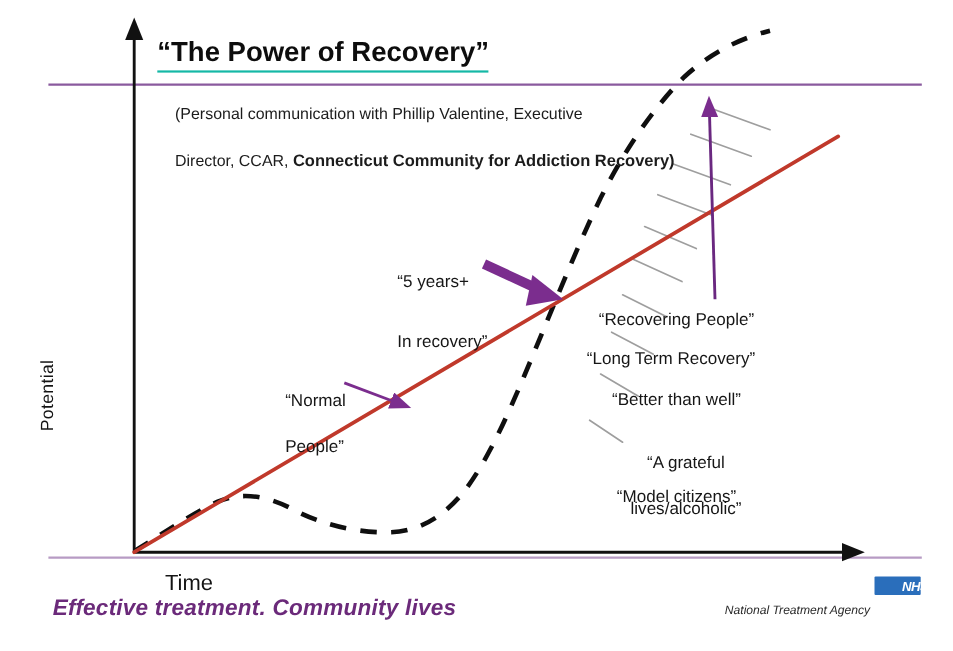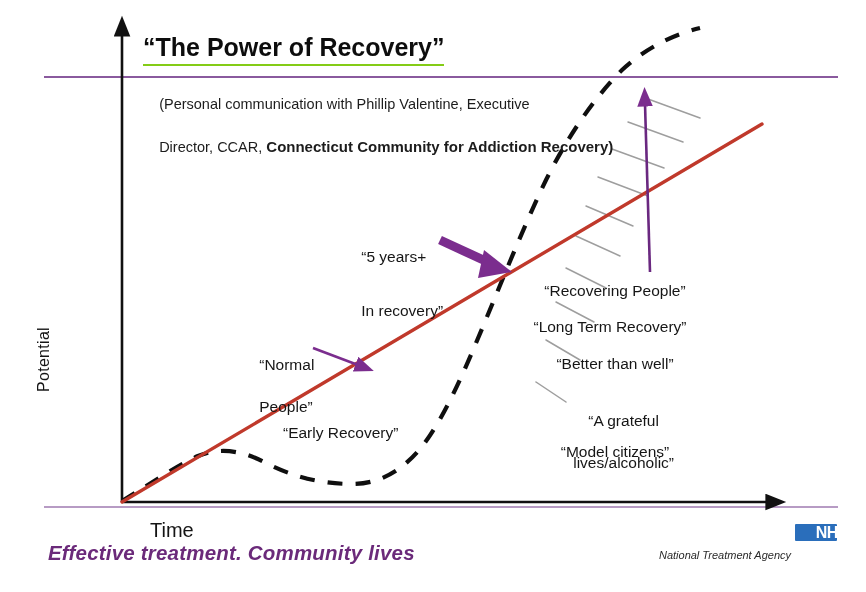--- a/index.html
+++ b/index.html
@@ -30,21 +30,21 @@
   }
 
   
   #title {
     left: 143px;
     top: 32px;
     font-size: 25px;
     font-weight: bold;
     letter-spacing: 0px;
     color: #0d0d0d;
-    border-bottom: 2px solid #84cc16;
+    border-bottom: 2px solid #14b8a6;
     padding-bottom: 1px;
   }
   #subtitle {
     left: 143px;
     top: 73px;
     font-size: 14.5px;
     color: #1c1c1c;
     line-height: 1.45;
   }
   #subtitle .small {
@@ -120,22 +120,23 @@
     height: 17px;
     background: #2a6ebb;
     border-radius: 1px;
     display: flex;
     align-items: center;
     justify-content: center;
   }
   #nhs-logo span {
     color: #ffffff;
     font-family: "Liberation Sans", sans-serif;
-    font-size: 16px;
-    font-weight: bold;
+    font-size: 12px;
+    font-weight: bold;
+    font-style: italic;
     letter-spacing: -0.4px;
     margin-left: 32px;
   }
 </style>
 </head>
 <body>
 
 <div id="slide">
 
   <svg id="chart-svg" viewBox="0 0 866 592">
@@ -205,21 +206,20 @@
   <div class="txt callout" id="callout-5years">
     <span>“5 years+</span><br>
     <span>In recovery”</span>
   </div>
 
   <div class="txt callout" id="callout-normal">
     <span>“Normal</span><br>
     <span>People”</span>
   </div>
 
-  <div class="txt callout" id="callout-early">“Early Recovery”</div>
 
   <div class="txt right-label" id="rl-0">“Recovering People”</div>
 
   <div class="txt right-label" id="rl-1">“Long Term Recovery”</div>
 
   <div class="txt right-label" id="rl-2">“Better than well”</div>
 
   <div class="txt right-label" id="rl-3">
     <span>“A grateful</span><br>
     <span>lives/alcoholic”</span>

